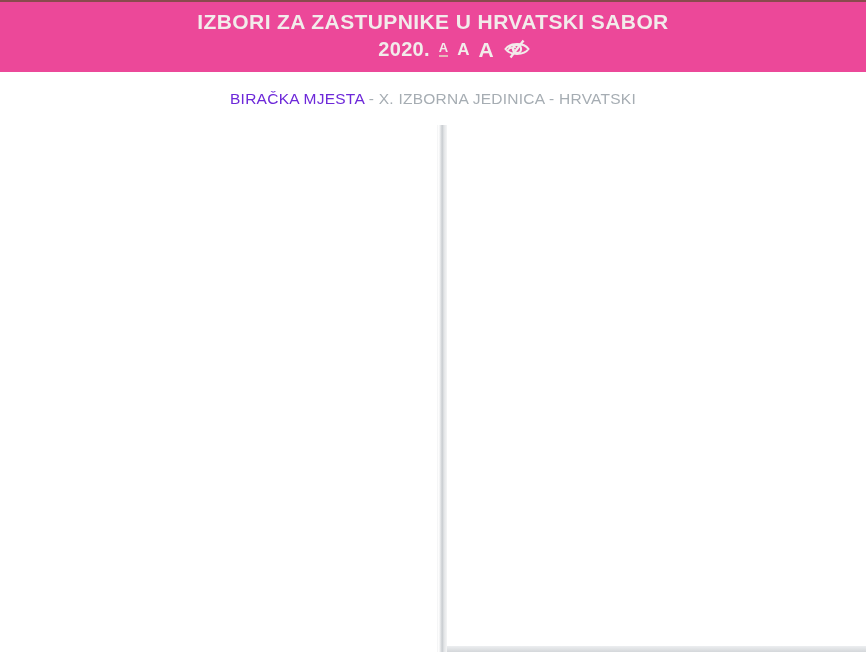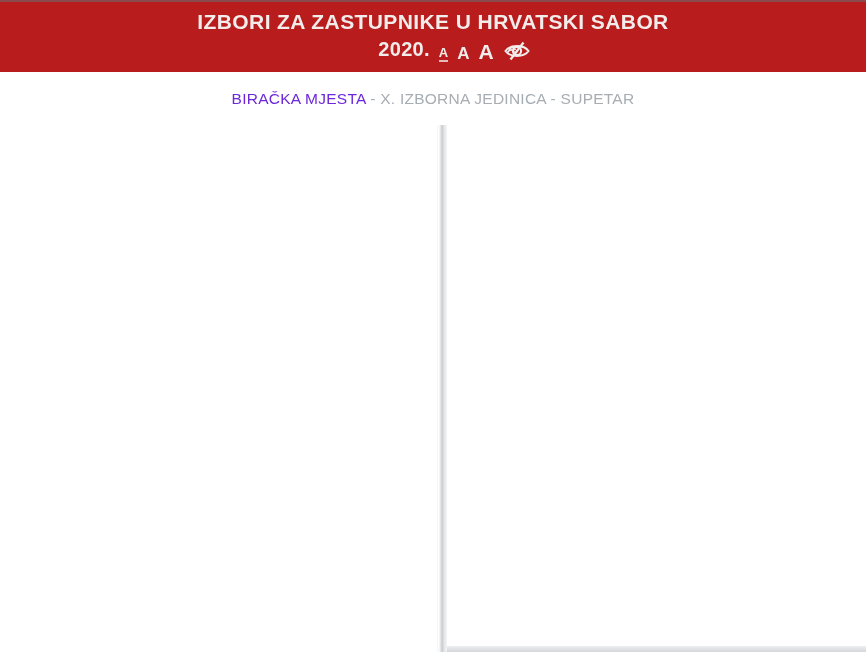--- a/index.html
+++ b/index.html
@@ -10,41 +10,41 @@
     overflow: hidden;
     background: #ffffff;
     font-family: "Liberation Sans", sans-serif;
   }
 
   
   .header {
     position: relative;
     width: 866px;
     height: 72px;
-    background: #b91c1c;
+    background: #ec4899;
     color: #f2eceb;
     text-align: center;
     padding-top: 7px;
     border-top: 2px solid #8a4a4d;
     overflow: hidden;
   }
   .header-title {
     font-size: 21px;
     font-weight: 700;
     letter-spacing: 0.4px;
     line-height: 26px;
     white-space: nowrap;
   }
   .header-sub {
     margin-top: 1px;
     font-size: 20px;
     font-weight: 700;
     line-height: 26px;
     display: flex;
-    align-items: flex-end;
+    align-items: center;
     justify-content: center;
     gap: 9px;
     padding-left: 43px;
   }
   .year { letter-spacing: 0.3px; }
 
   .fs-btn {
     display: inline-block;
     font-weight: 700;
     line-height: 1;
@@ -127,21 +127,21 @@
         <path d="M6 10 C8 6.5, 10.5 6.5, 12.5 10" fill="none" stroke="#f2eceb" stroke-width="1.7"></path>
         <path d="M4.5 12.5 C7 9, 9.5 9, 11.5 12.5" fill="none" stroke="#f2eceb" stroke-width="1.7"></path>
         <line x1="20.5" y1="2.5" x2="7.5" y2="19.5" stroke="#f2eceb" stroke-width="2.3"></line>
       </svg>
     </span>
   </div>
 </div>
 
 <div class="crumbs-wrap">
   <div class="crumbs">
-    <span class="crumb-strong">BIRAČKA MJESTA</span><span class="crumb-light"> - </span><span class="crumb-light">X. IZBORNA JEDINICA</span><span class="crumb-light"> - </span><span class="crumb-light">SUPETAR</span>
+    <span class="crumb-strong">BIRAČKA MJESTA</span><span class="crumb-light"> - </span><span class="crumb-light">X. IZBORNA JEDINICA</span><span class="crumb-light"> - </span><span class="crumb-light">HRVATSKI</span>
   </div>
 </div>
 
 <div class="board">
 
   <div class="col col-left">
     
     
   </div>
 

